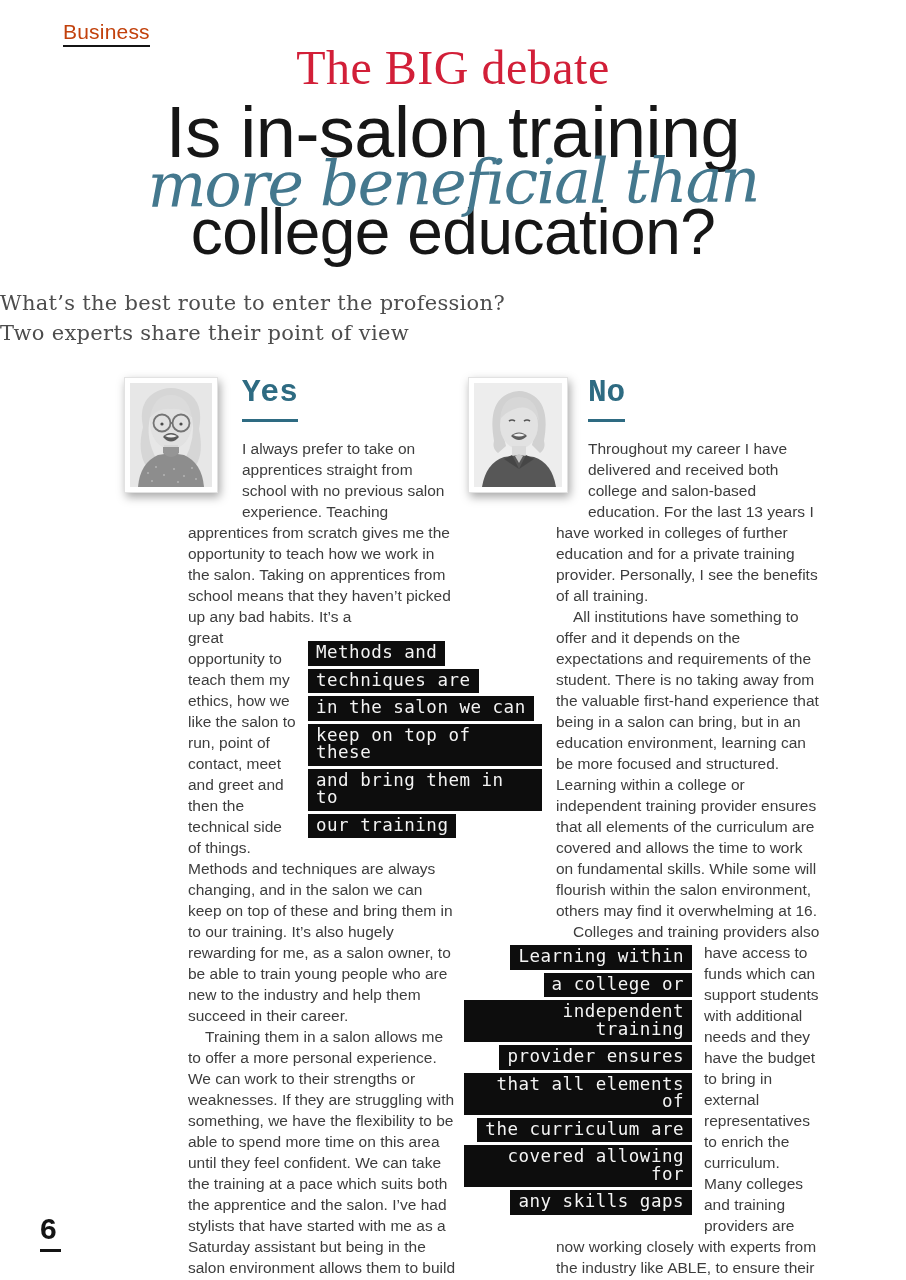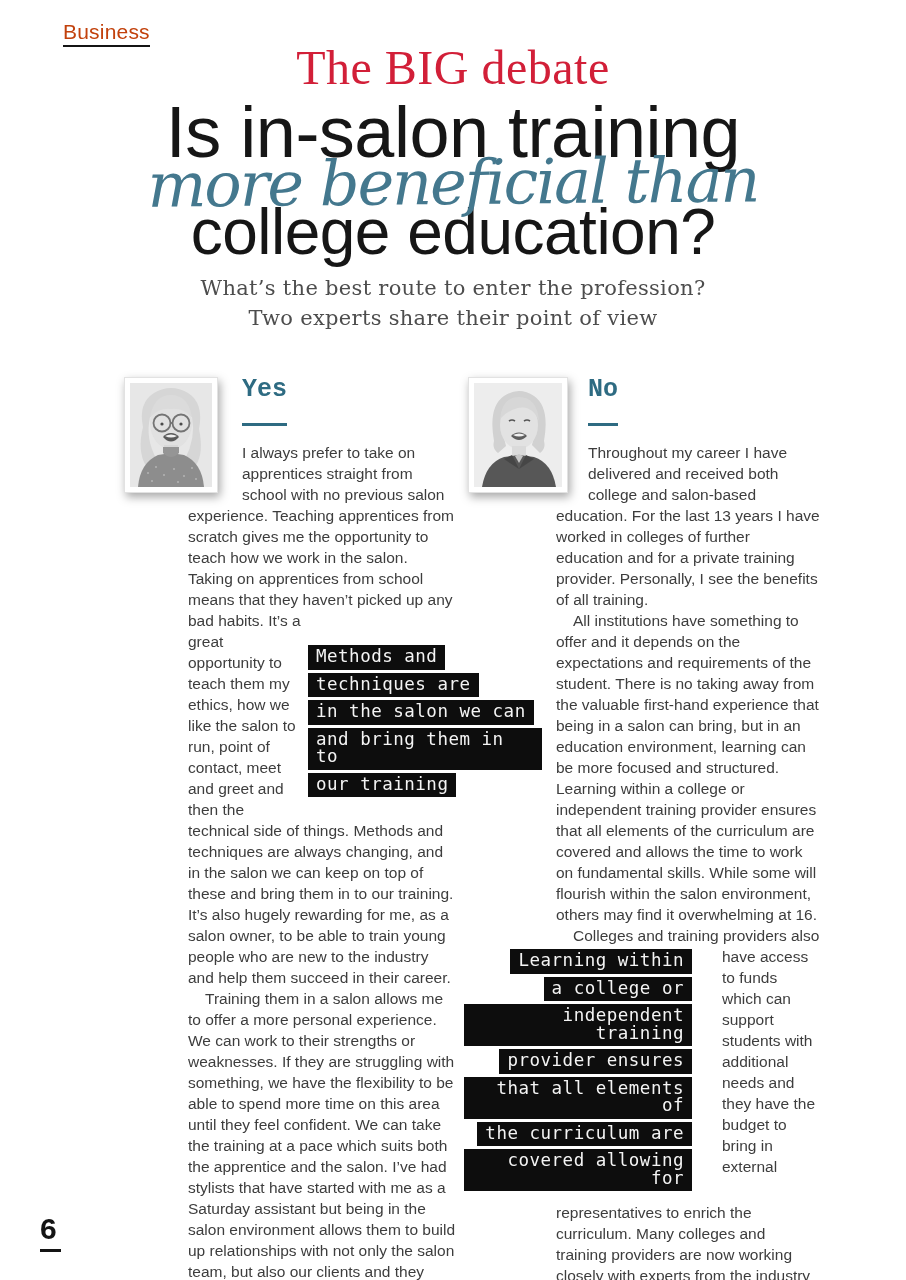--- a/index.html
+++ b/index.html
@@ -18,52 +18,52 @@
     color:#d21f38;letter-spacing:0.5px;
   }
   .headline{position:absolute;top:96px;left:0;width:100%;text-align:center;line-height:1;}
   .headline .l1{font-size:72px;color:#161616;letter-spacing:-0.5px;}
   .headline .l2{
     font-size:62px;color:#44788e;font-family:"DejaVu Serif",serif;font-style:italic;
     margin-top:-16px;letter-spacing:-2px;transform:rotate(-0.5deg);position:relative;z-index:2;
   }
   .headline .l3{font-size:64px;color:#161616;margin-top:-14px;letter-spacing:-0.5px;}
   .subtitle{
-    position:absolute;top:273px;left:0;width:100%;text-align:center;
+    position:absolute;top:288px;left:0;width:100%;
     font-family:"DejaVu Serif",serif;font-size:21px;color:#4d4d4d;line-height:1.45;letter-spacing:0.3px;
   }
   
   .columns{position:absolute;top:375px;left:188px;width:632px;display:flex;}
   .col{font-size:15.5px;line-height:21px;color:#3d3d3d;}
   .col-yes{width:268px;margin-right:100px;}
   .col-no{width:264px;}
   .col p{margin:0;}
   .col p.indent{text-indent:17px;}
   .stance-heading{
     font-family:"Liberation Mono","DejaVu Sans Mono",monospace;font-weight:bold;
-    font-size:25px;color:#2e6b82;display:inline-block;line-height:1;
-    border-bottom:3px solid #2e6b82;padding-bottom:21px;margin:2px 0 16px 0;
+    font-size:31px;color:#2e6b82;display:inline-block;line-height:1;
+    border-bottom:3px solid #2e6b82;padding-bottom:11px;margin:2px 0 16px 0;
   }
   
   .photo-frame{
     background:#ffffff;padding:5px;box-shadow:2px 4px 9px rgba(0,0,0,0.35);
     border:1px solid #e2e2e2;filter:grayscale(1);
   }
   .photo-frame svg{display:block;}
   .photo-left{float:left;width:82px;height:104px;margin:2px 24px 10px -64px;}
   .photo-right{float:left;width:88px;height:104px;margin:2px 20px 10px -88px;}
   
   .pullquote{font-family:"DejaVu Sans Mono","Liberation Mono",monospace;font-size:17.5px;line-height:1;}
   .pullquote .pq-line{display:block;margin-bottom:3px;}
   .pullquote .pq-line span{
     display:inline-block;background:#0d0d0d;color:#f4f4f4;padding:3px 8px 4px 8px;
     letter-spacing:0.5px;
   }
   .pq-left{float:right;width:234px;margin:14px -86px 8px 12px;text-align:left;}
-  .pq-right{float:left;width:228px;margin:3px 30px 8px -92px;text-align:right;}
+  .pq-right{float:left;width:228px;margin:3px 12px 8px -92px;text-align:right;}
   
   .page-number{
     position:absolute;left:40px;top:1214px;font-size:30px;font-weight:bold;color:#141414;line-height:1;
   }
   .page-number::after{content:"";display:block;width:21px;height:3px;background:#141414;margin-top:5px;}
   .footer-link{
     position:absolute;top:1220px;left:0;width:100%;text-align:center;
     font-size:13.5px;color:#8b9cae;
   }
   .footer-link a{color:#8b9cae;text-decoration:underline;cursor:pointer;}
@@ -128,20 +128,21 @@
       </div>
 
       <div class="stance-heading">Yes</div>
 
       <p>
         <span>I always prefer to take on apprentices straight from school with no previous salon experience. Teaching apprentices from scratch gives me the opportunity to teach how we work in the salon. Taking on apprentices from school means that they haven’t picked up any bad habits. It’s a</span>
         </p><aside class="pullquote pq-left">
           <span class="pq-line"><span>Methods and</span></span>
           <span class="pq-line"><span>techniques are</span></span>
           <span class="pq-line"><span>in the salon we can</span></span>
+          <span class="pq-line"><span>keep on top of these</span></span>
           <span class="pq-line"><span>and bring them in to</span></span>
           <span class="pq-line"><span>our training</span></span>
         </aside>
         <span>great opportunity to teach them my ethics, how we like the salon to run, point of contact, meet and greet and then the technical side of things. Methods and techniques are always changing, and in the salon we can keep on top of these and bring them in to our training. It’s also hugely rewarding for me, as a salon owner, to be able to train young people who are new to the industry and help them succeed in their career.</span>
       <p></p>
       <p class="indent">Training them in a salon allows me to offer a more personal experience. We can work to their strengths or weaknesses. If they are struggling with something, we have the flexibility to be able to spend more time on this area until they feel confident. We can take the training at a pace which suits both the apprentice and the salon. I’ve had stylists that have started with me as a Saturday assistant but being in the salon environment allows them to build up relationships with not only the salon team, but also our clients and they then become an integral part of our team.</p>
 
       
     </div>
 
@@ -178,20 +179,21 @@
       <p class="indent">
         <span>Colleges and training providers also</span>
         </p><aside class="pullquote pq-right">
           <span class="pq-line"><span>Learning within</span></span>
           <span class="pq-line"><span>a college or</span></span>
           <span class="pq-line"><span>independent training</span></span>
           <span class="pq-line"><span>provider ensures</span></span>
           <span class="pq-line"><span>that all elements of</span></span>
           <span class="pq-line"><span>the curriculum are</span></span>
           <span class="pq-line"><span>covered allowing for</span></span>
+          <span class="pq-line"><span>any skills gaps</span></span>
         </aside>
         <span>have access to funds which can support students with additional needs and they have the budget to bring in external representatives to enrich the curriculum. Many colleges and training providers are now working closely with experts from the industry like ABLE, to ensure their students receive an all-round view and are fully prepared for the industry.</span>
       <p></p>
 
       
     </div>
 
   </div>
 
   <div class="page-number">6</div>

